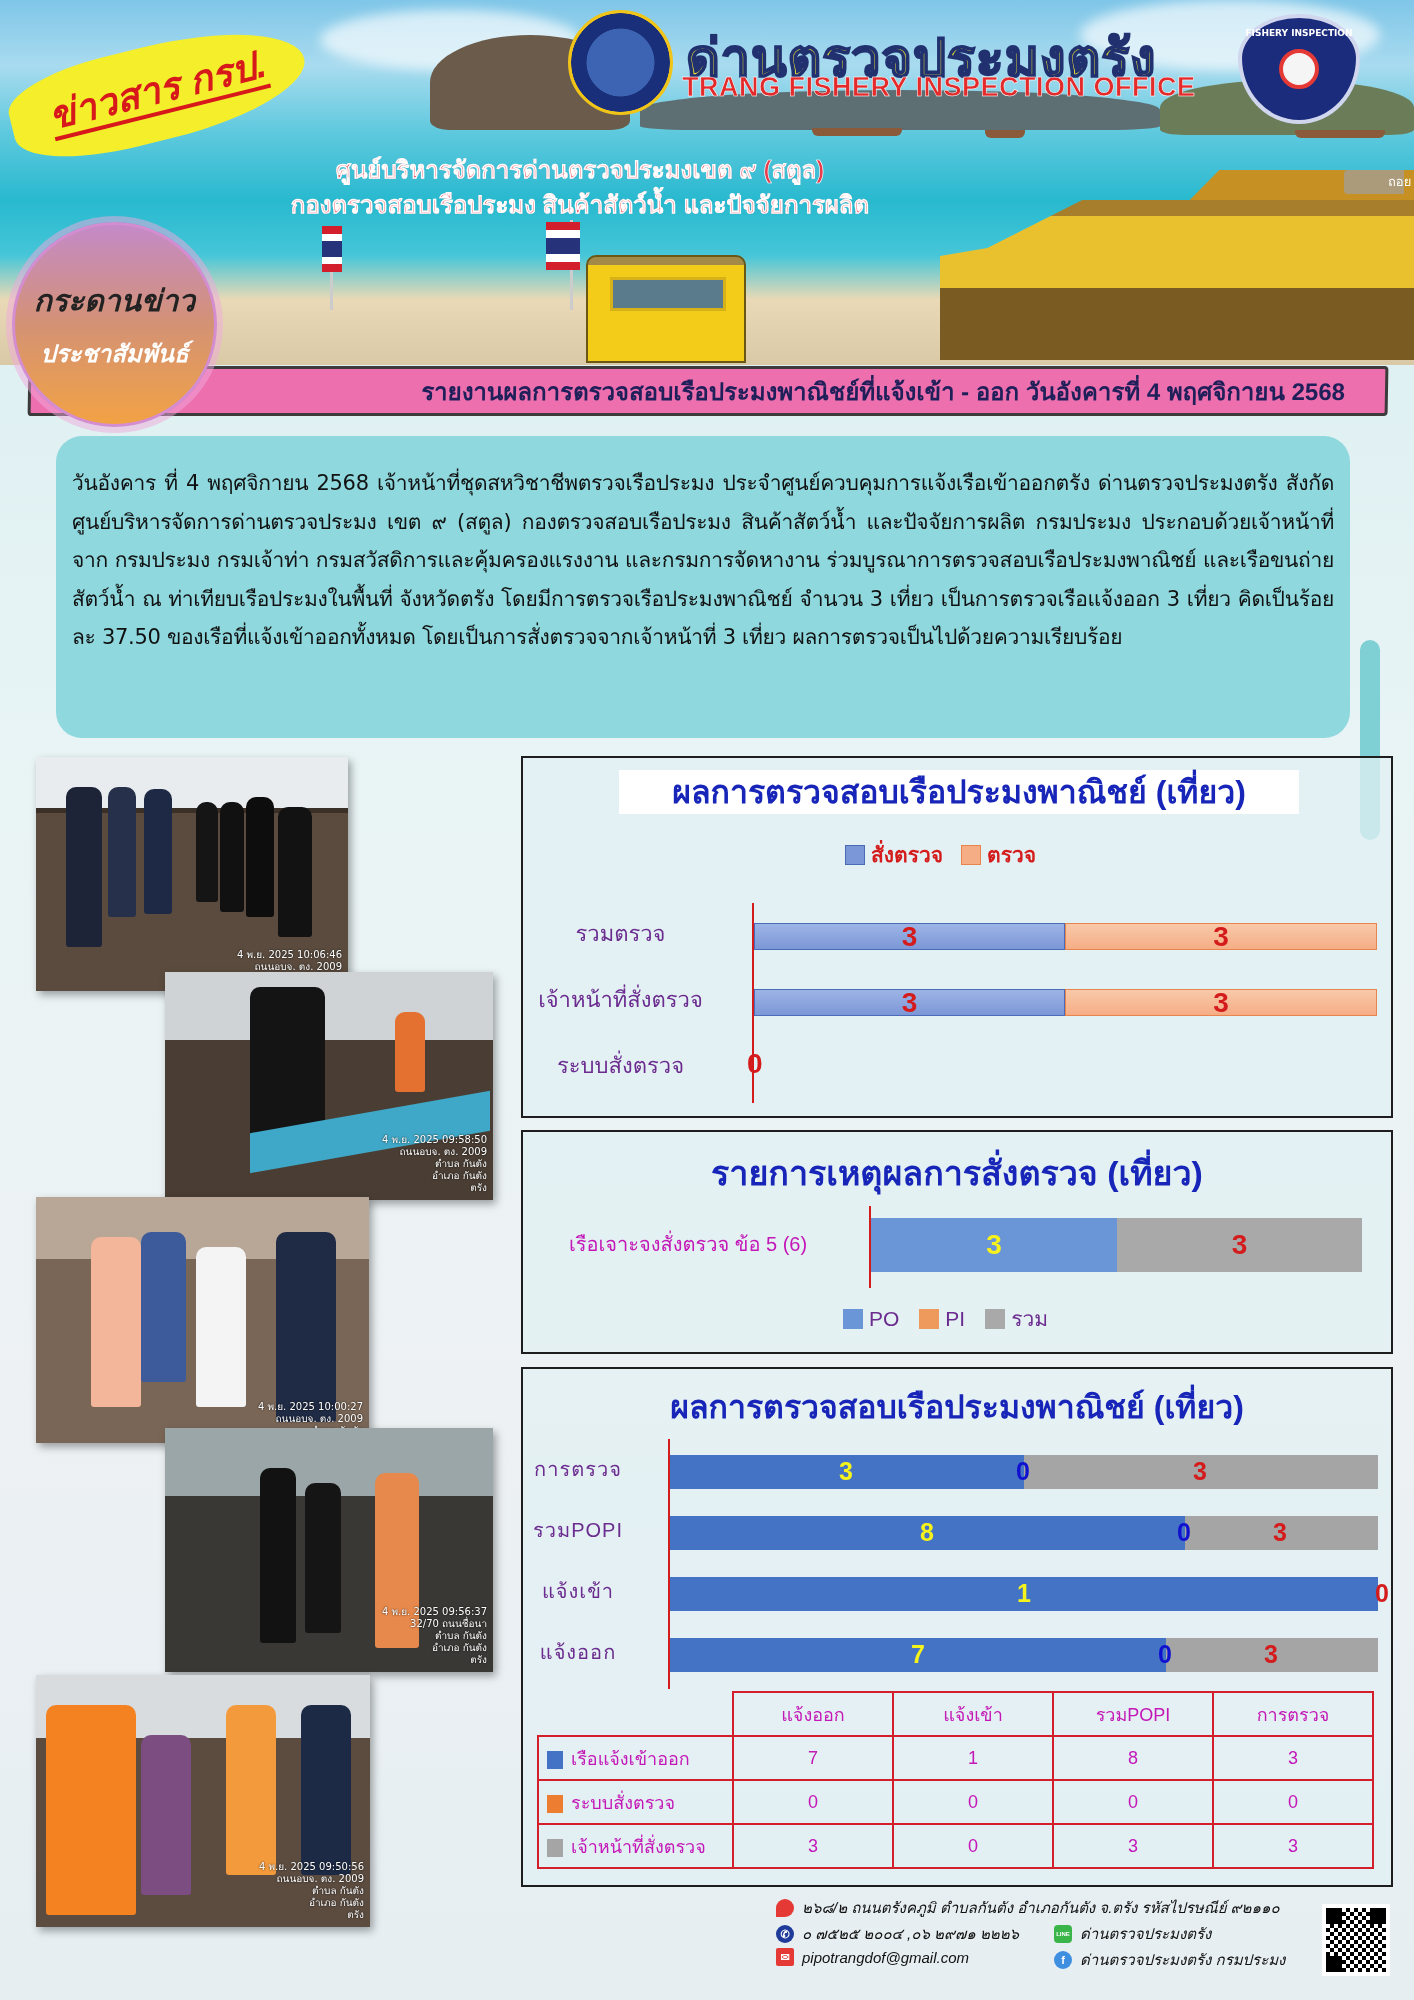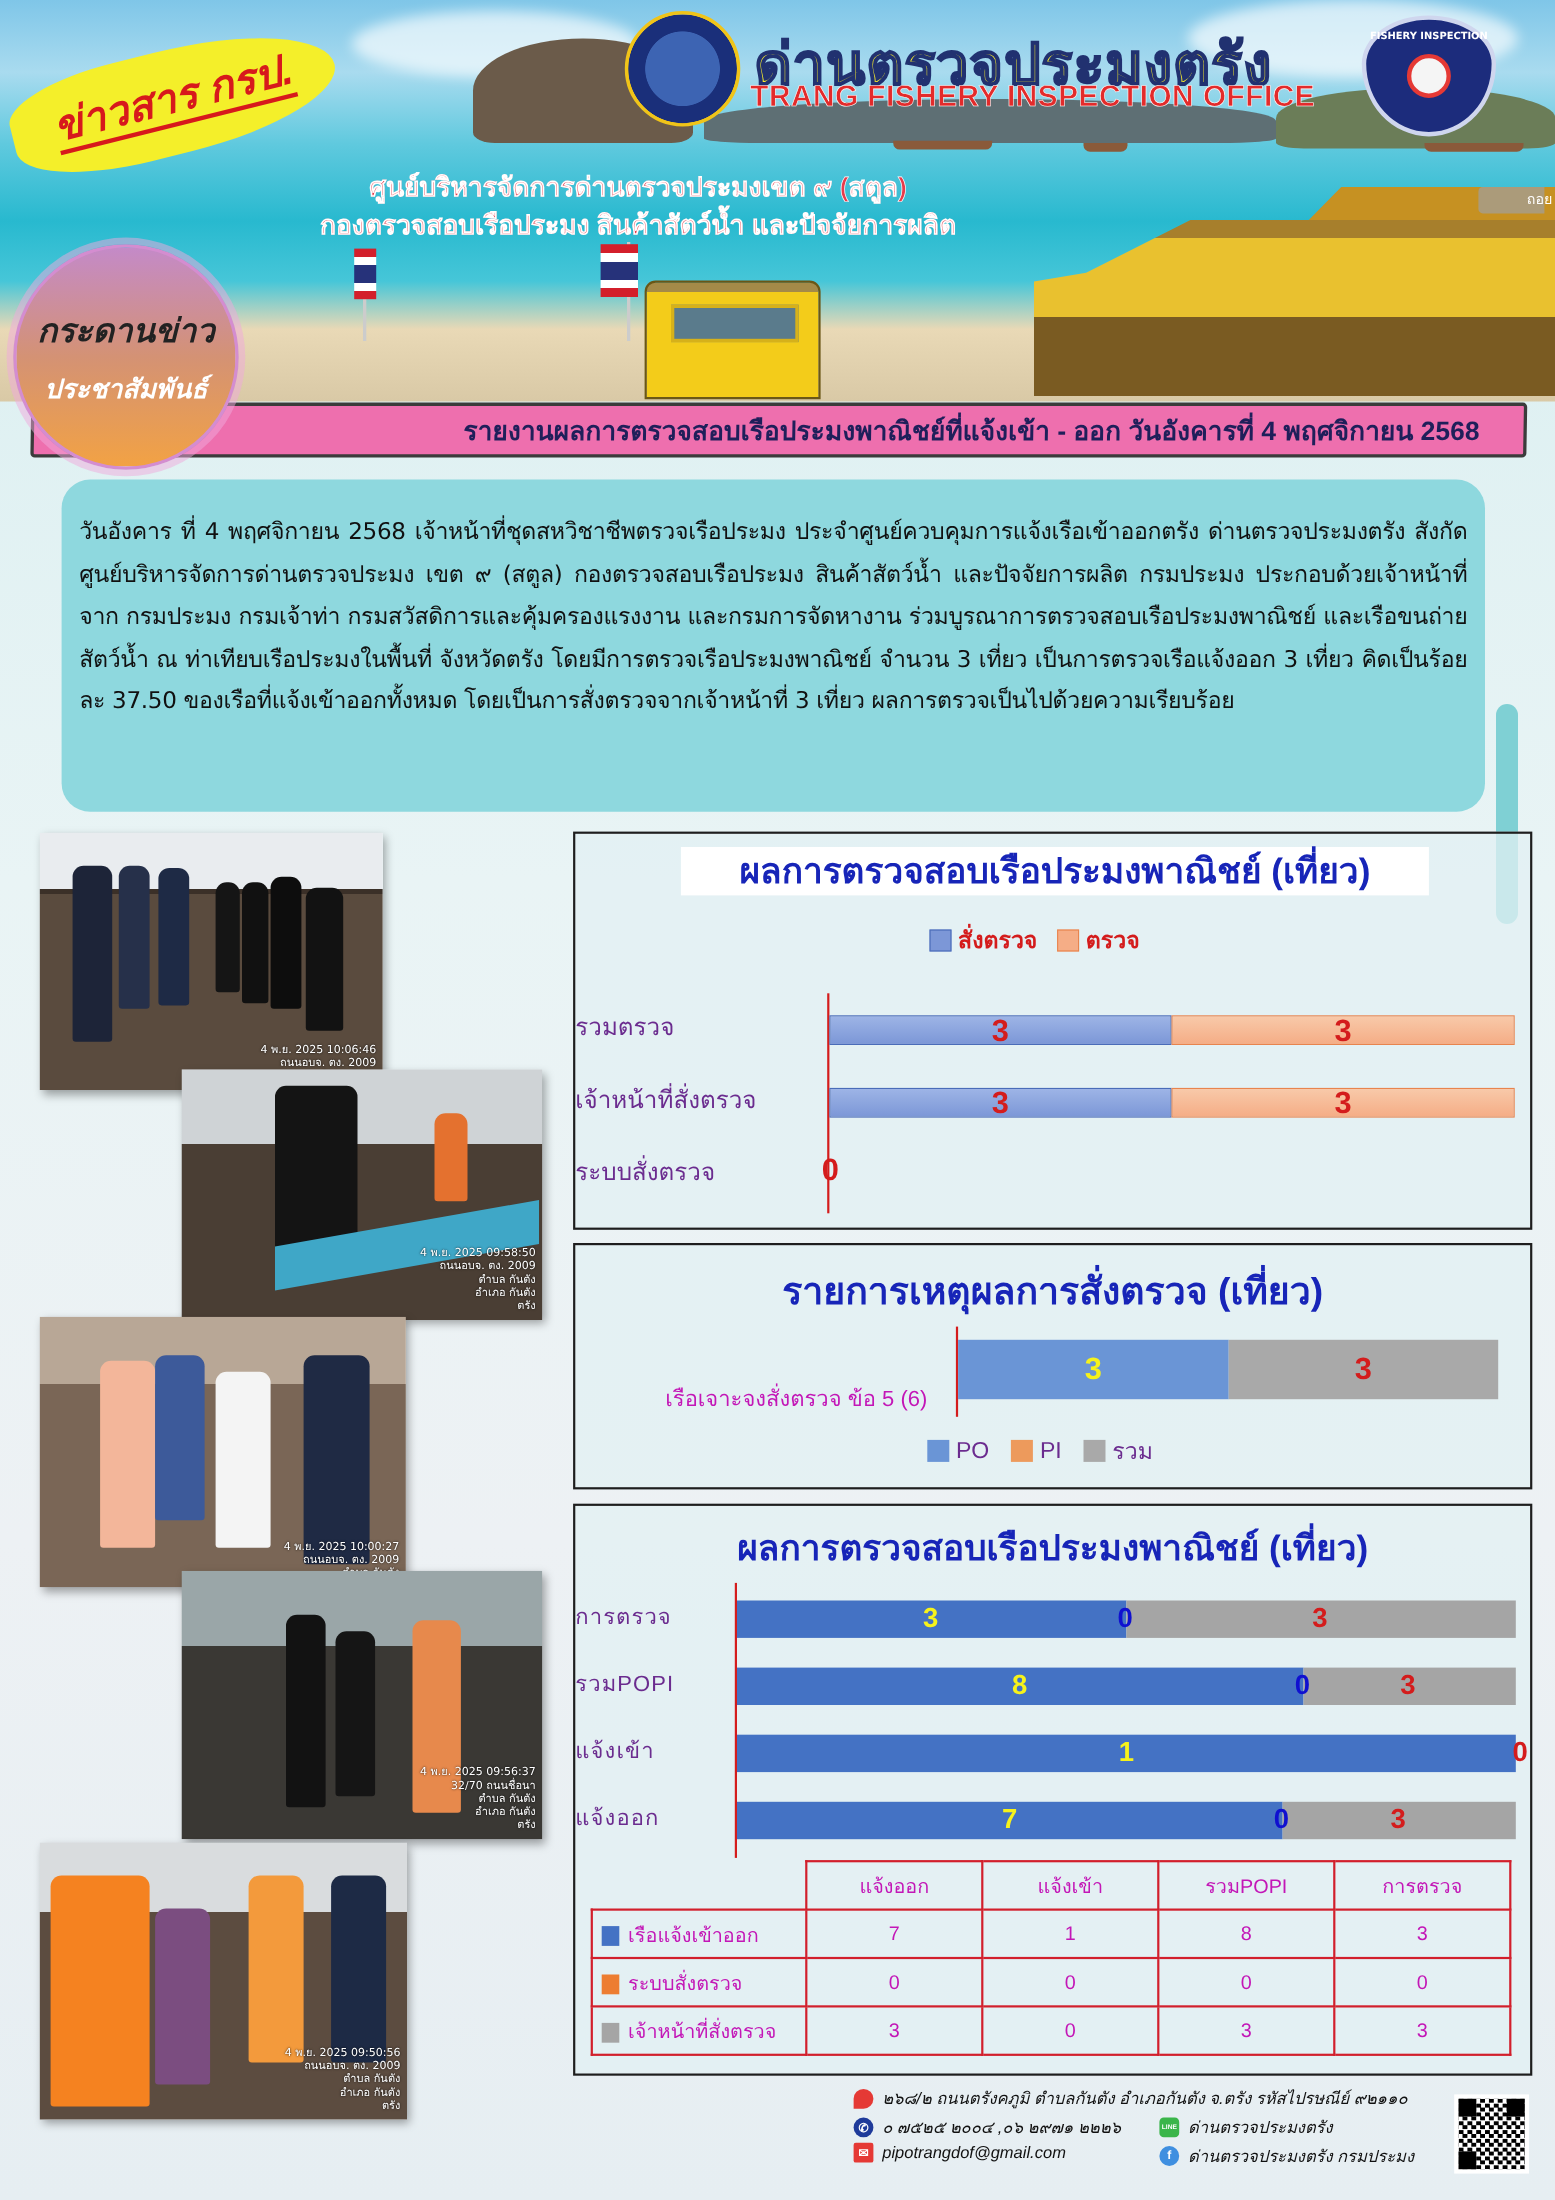--- a/index.html
+++ b/index.html
@@ -136,21 +136,21 @@
   }
   .panel-title {
     text-align: center; font-weight: 700; color: #1725b8; font-family: "Liberation Sans", sans-serif;
   }
   .c1 { top: 756px; height: 362px; }
   .c1 .panel-title { position: absolute; left: 96px; top: 12px; width: 680px; height: 44px; background: #fff; font-size: 32px; line-height: 44px; }
   .legend { position: absolute; display: flex; gap: 18px; align-items: center; font-family: "Liberation Sans", sans-serif; }
   .legend .sw { display: inline-block; width: 20px; height: 20px; margin-right: 6px; vertical-align: middle; }
   .legend .lab { font-size: 21px; font-weight: 700; color: #d41c1c; vertical-align: middle; }
   .axis-line { position: absolute; width: 2px; background: #d41c1c; }
-  .cat-label { position: absolute; text-align: left; font-size: 22px; color: #6b2c8f; font-family: "Liberation Sans", sans-serif; }
+  .cat-label { position: absolute; text-align: center; font-size: 22px; color: #6b2c8f; font-family: "Liberation Sans", sans-serif; }
   .bar { position: absolute; display: flex; align-items: center; justify-content: center; font-weight: 700; font-family: "Liberation Sans", sans-serif; }
   .c1 .bar.blue { background: linear-gradient(180deg,#9db4e6,#7c97d7); border: 1px solid #4a6cb8; }
   .c1 .bar.orange { background: linear-gradient(180deg,#f8c9a9,#f5ad86); border: 1px solid #e8844e; }
   .c1 .bar span { color: #d41c1c; font-size: 28px; }
   .c2 { top: 1130px; height: 224px; }
   .c2 .panel-title { position: absolute; left: 0; top: 14px; width: 100%; font-size: 34px; }
   .c2 .bar { font-size: 28px; }
   .c3 { top: 1367px; height: 520px; }
   .c3 .panel-title { position: absolute; left: 0; top: 12px; width: 100%; font-size: 32px; }
   .c3 .bar { font-size: 25px; }
@@ -329,21 +329,21 @@
   <div class="bar orange" style="left:542px;top:231px;width:312px;height:27px;">
       <span>3</span>
     </div>
 
   <div class="cat-label" style="left:0;top:290px;width:195px;">ระบบสั่งตรวจ</div>
   <div class="seg-lbl" style="left:224px;top:290px;color:#d41c1c;font-size:28px;">0</div>
 </div>
 
 <div class="panel c2">
   <div class="panel-title">รายการเหตุผลการสั่งตรวจ (เที่ยว)</div>
-  <div class="cat-label" style="left:10px;top:96px;width:310px;font-size:20px;color:#c317b7;text-align:right;margin-top:27px;">เรือเจาะจงสั่งตรวจ ข้อ 5 (6)</div>
+  <div class="cat-label" style="left:10px;top:96px;width:310px;font-size:20px;color:#c317b7;text-align:center;">เรือเจาะจงสั่งตรวจ ข้อ 5 (6)</div>
   <div class="axis-line" style="left:346px;top:74px;height:82px;"></div>
   <div class="bar" style="left:348px;top:86px;width:246px;height:54px;background:#6a95d6;">
       <span style="color:#f6f21b;">3</span>
     </div>
   <div class="bar" style="left:594px;top:86px;width:245px;height:54px;background:#a9a9a9;">
       <span style="color:#d41c1c;">3</span>
     </div>
   <div class="legend" style="left:320px;top:170px;gap:20px;">
     <span><i class="sw" style="background:#6a95d6;"></i><span class="lab" style="color:#6b2c8f;font-weight:400;">PO</span></span>
     <span><i class="sw" style="background:#ed9a5c;"></i><span class="lab" style="color:#6b2c8f;font-weight:400;">PI</span></span>

